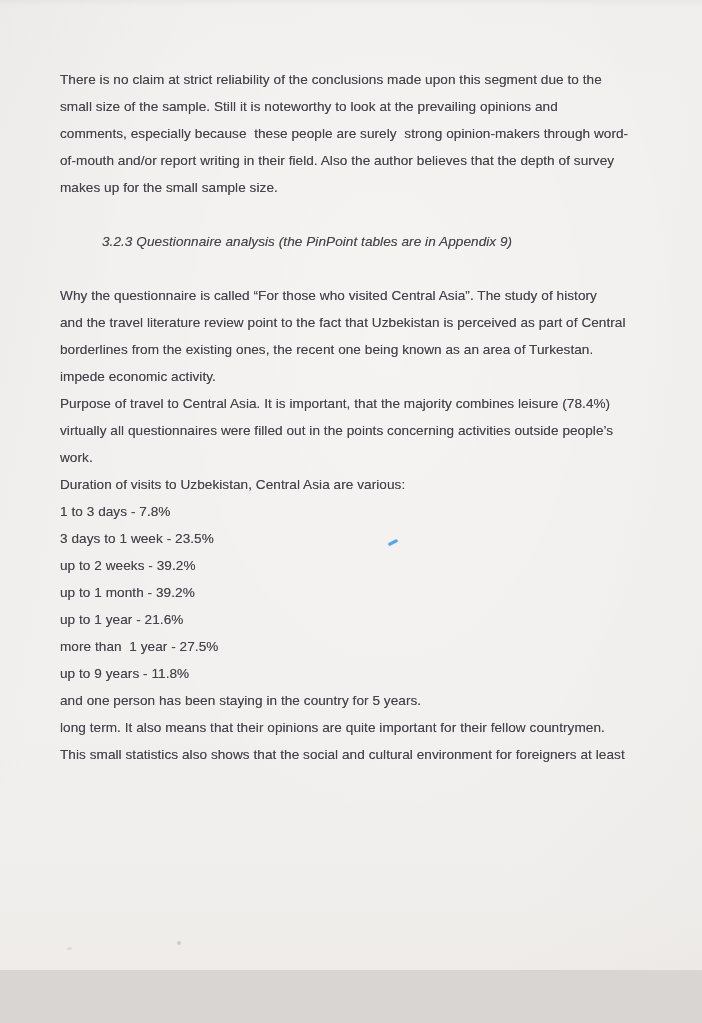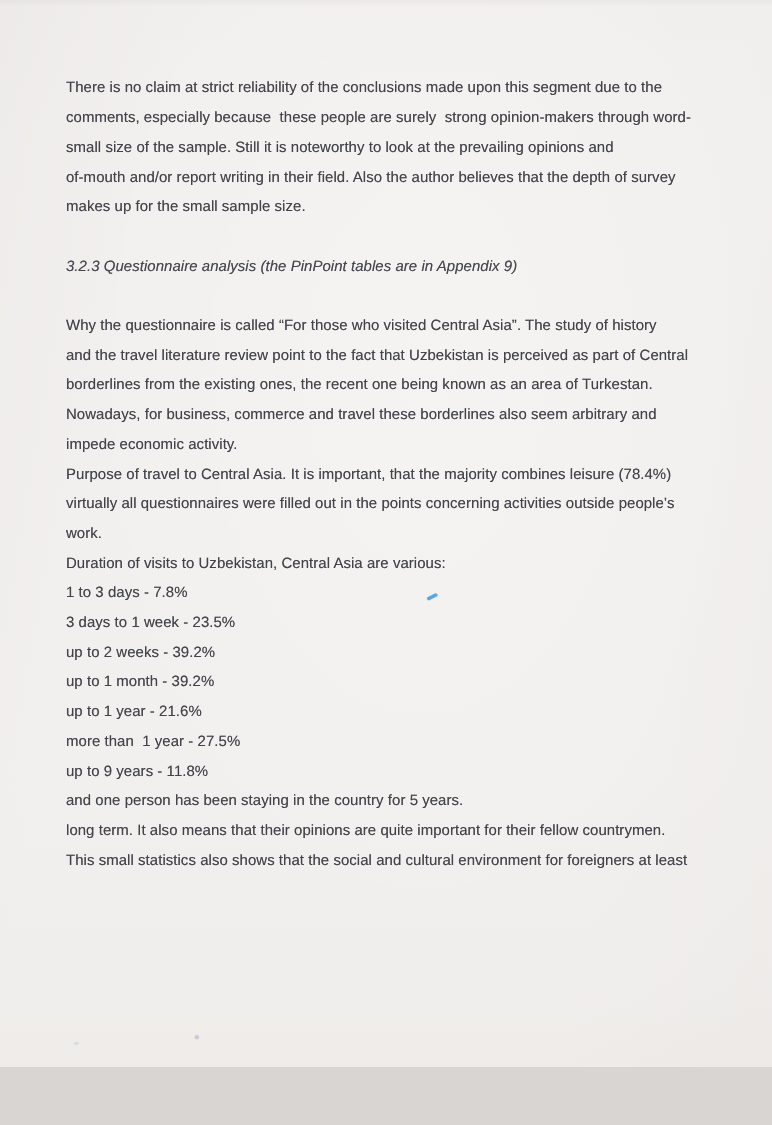--- a/index.html
+++ b/index.html
@@ -43,20 +43,21 @@
     line-height: 27px;
     font-size: 13.6px;
     white-space: pre;
     letter-spacing: 0.05px;
     text-shadow: 0 0 0.5px rgba(67,67,75,0.55);
   }
   .line.blank { height: 27px; }
   .line.heading {
     font-style: italic;
     color: #46464e;
+    margin-left: 42px;
   }
   .page-number {
     position: absolute;
     left: 608px;
     top: 969px;
     font-size: 12.5px;
     line-height: 16px;
     color: #53535c;
     text-shadow: 0 0 0.5px rgba(83,83,92,0.5);
   }
@@ -99,35 +100,34 @@
 </style>
 </head>
 <body>
 
 <div class="scan-page">
   <div class="edge-smudge"></div>
 
   <div class="text-column">
 
     <div class="line">There is no claim at strict reliability of the conclusions made upon this segment due to the</div>
+    <div class="line">small size of the sample. Still it is noteworthy to look at the prevailing opinions and</div>
     <div class="line">comments, especially because  these people are surely  strong opinion-makers through word-</div>
-    <div class="line">small size of the sample. Still it is noteworthy to look at the prevailing opinions and</div>
     <div class="line">of-mouth and/or report writing in their field. Also the author believes that the depth of survey</div>
     <div class="line">makes up for the small sample size.</div>
 
     <div class="line blank"></div>
 
     <div class="line heading">3.2.3 Questionnaire analysis (the PinPoint tables are in Appendix 9)</div>
 
     <div class="line blank"></div>
 
     <div class="line">Why the questionnaire is called “For those who visited Central Asia”. The study of history</div>
     <div class="line">and the travel literature review point to the fact that Uzbekistan is perceived as part of Central</div>
     <div class="line">borderlines from the existing ones, the recent one being known as an area of Turkestan.</div>
-    <div class="line">Nowadays, for business, commerce and travel these borderlines also seem arbitrary and</div>
     <div class="line">impede economic activity.</div>
 
     <div class="line">Purpose of travel to Central Asia. It is important, that the majority combines leisure (78.4%)</div>
     <div class="line">virtually all questionnaires were filled out in the points concerning activities outside people’s</div>
     <div class="line">work.</div>
 
     <div class="line">Duration of visits to Uzbekistan, Central Asia are various:</div>
 
     <div class="line">1 to 3 days - 7.8%</div>
     <div class="line">3 days to 1 week - 23.5%</div>

